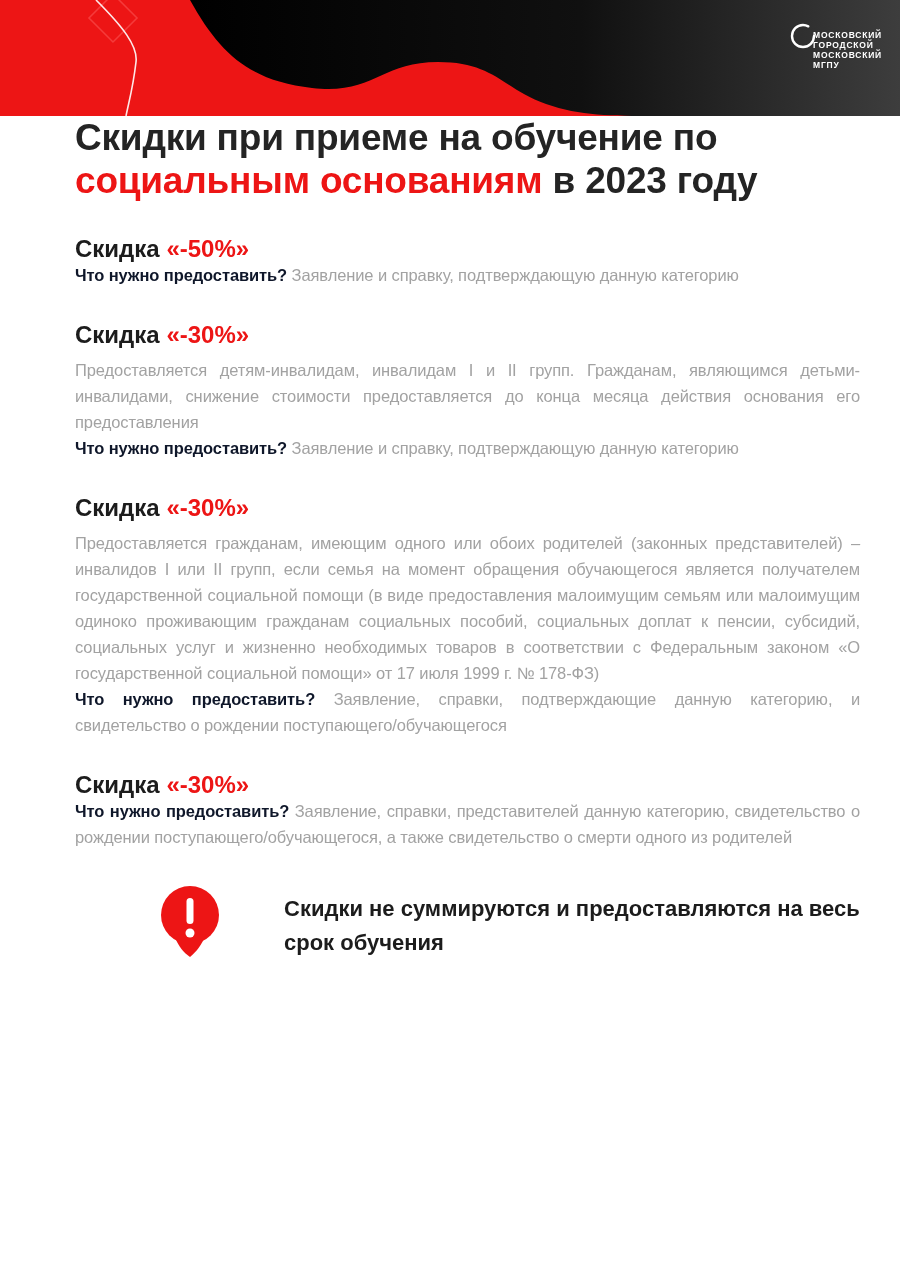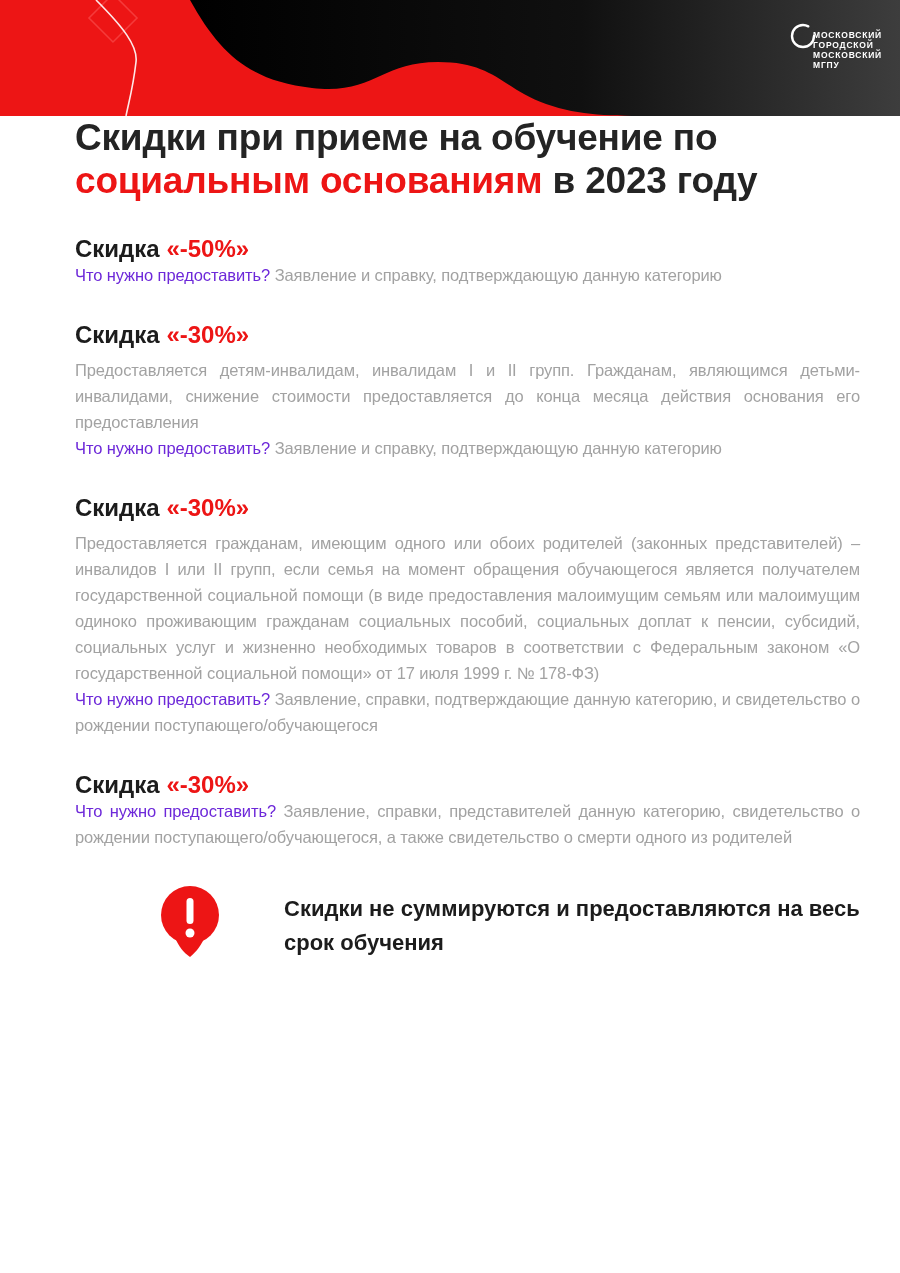--- a/index.html
+++ b/index.html
@@ -23,21 +23,21 @@
   
   .content{padding:0 40px 0 75px;width:900px}
   h1{font-size:37px;line-height:43px;font-weight:800;
     color:#242424;letter-spacing:-.2px}
   h1 .accent{color:var(--accent-red)}
   section h2{margin-top:34px;font-size:24px;line-height:26px;font-weight:800;color:#1c1c1c}
   section h2 .pct{color:var(--accent-red)}
   section p{margin-top:9px;font-size:16.5px;line-height:26px;color:var(--body-gray);
     text-align:justify;letter-spacing:-.1px}
   section p.require{margin-top:0}
-  section p.require strong{color:#6d28d9;font-weight:400}
+  section p.require strong{color:#0f172a;font-weight:700}
   
   .note{margin:36px 0 0 83px;display:flex;align-items:flex-end}
   .note .txt{margin-left:62px;padding-top:4px;font-size:22px;line-height:34px;
     font-weight:800;color:#1c1c1c}
 </style>
 </head>
 <body>
 
 <div class="header">
   <svg class="bg" viewBox="0 0 900 116" preserveAspectRatio="none">

